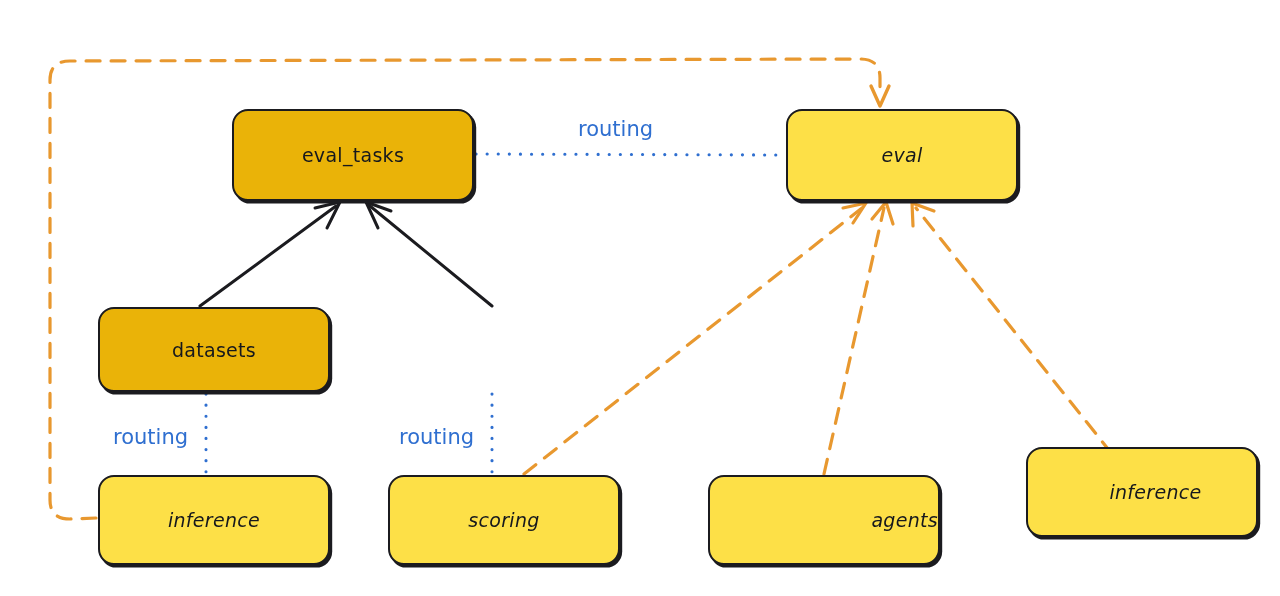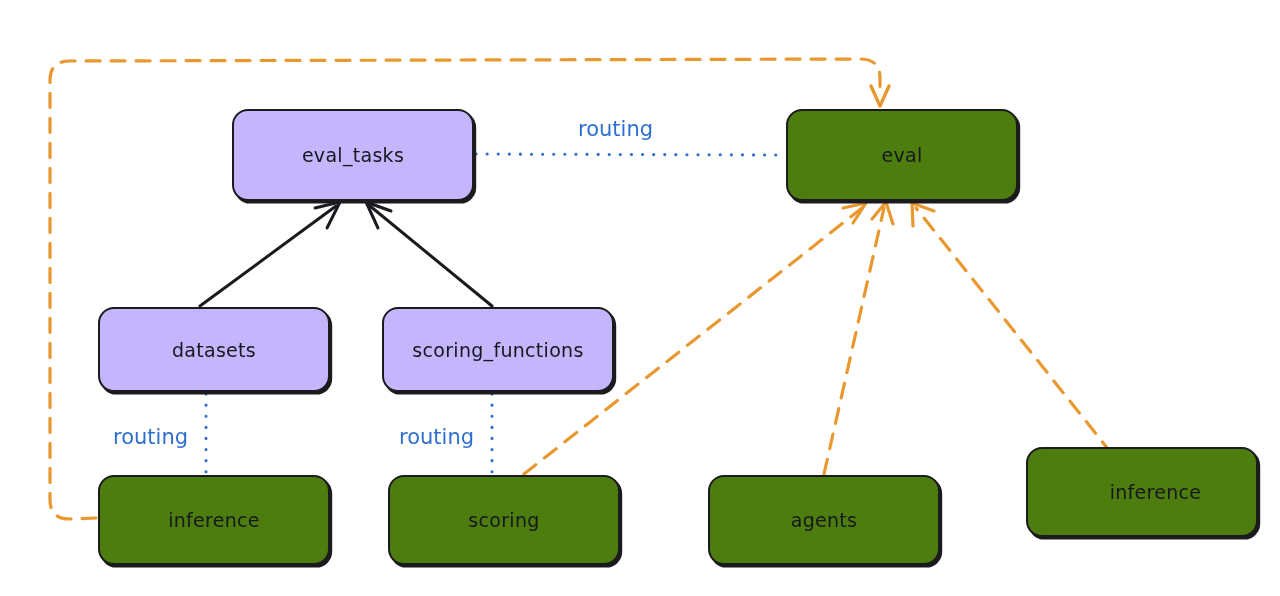--- a/index.html
+++ b/index.html
@@ -27,22 +27,22 @@
   .node {
     position: absolute;
     box-sizing: border-box;
     border: 2.6px solid #1b1b1f;
     border-radius: 16px;
     display: flex;
     align-items: center;
     justify-content: center;
     box-shadow: 2.2px 2.6px 0 0 #1b1b1f;
   }
-  .node.blue  { background: #c4b5fd; }
-  .node.green { background: #4d7c0f; }
+  .node.blue  { background: #eab308; }
+  .node.green { background: #fde047; font-style: italic; }
   .node-label {
     font-family: "DejaVu Sans", sans-serif;
     font-size: 19px;
     color: #16181d;
     letter-spacing: 0.3px;
     white-space: nowrap;
     user-select: none;
   }
   .edge-label {
     position: absolute;
@@ -108,33 +108,30 @@
   </div>
 
   <div class="node green" style="left:786px; top:109px; width:232px; height:92px;">
     <span class="node-label">eval</span>
   </div>
 
   <div class="node blue" style="left:98px; top:307px; width:232px; height:85px;align-items:center;">
     <span class="node-label">datasets</span>
   </div>
 
-  <div class="node blue" style="left:382px; top:307px; width:232px; height:85px;">
-    <span class="node-label">scoring_functions</span>
-  </div>
 
   <div class="node green" style="left:98px; top:475px; width:232px; height:90px;">
     <span class="node-label">inference</span>
   </div>
 
   <div class="node green" style="left:388px; top:475px; width:232px; height:90px;">
     <span class="node-label">scoring</span>
   </div>
 
-  <div class="node green" style="left:708px; top:475px; width:232px; height:90px;">
+  <div class="node green" style="left:708px; top:475px; width:232px; height:90px;justify-content:flex-end;">
     <span class="node-label">agents</span>
   </div>
 
   <div class="node green" style="left:1026px; top:447px; width:232px; height:90px;padding-left:27px;">
     <span class="node-label">inference</span>
   </div>
 
   <span class="edge-label" style="left:578px; top:117px;">routing</span>
 
   <span class="edge-label" style="left:113px; top:425px;">routing</span>

